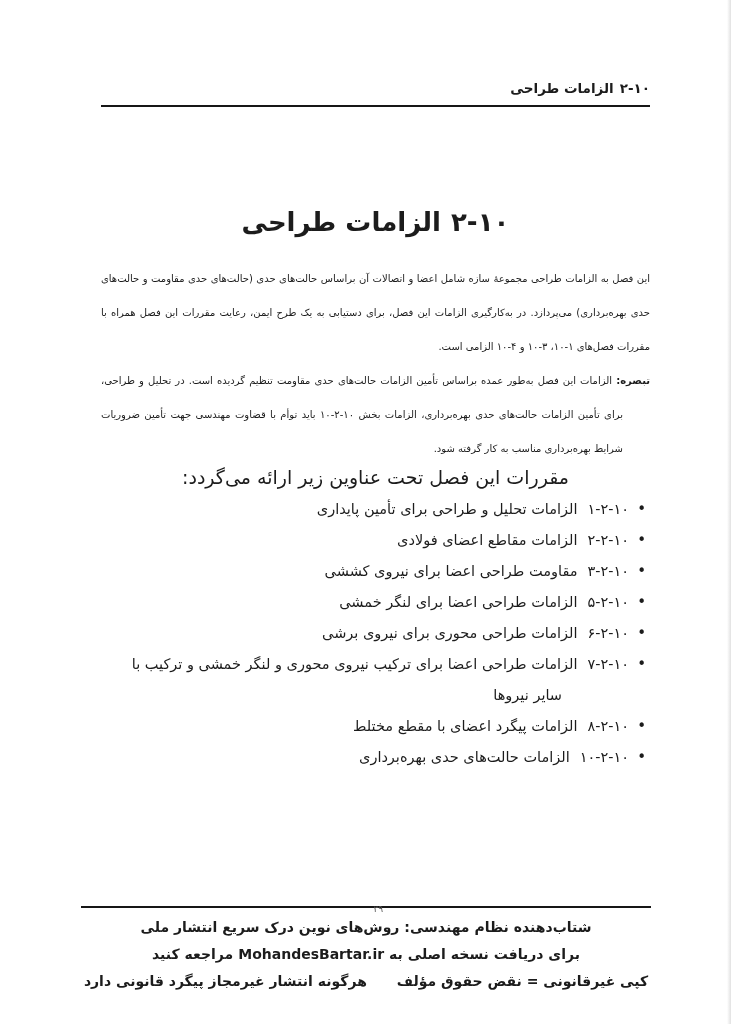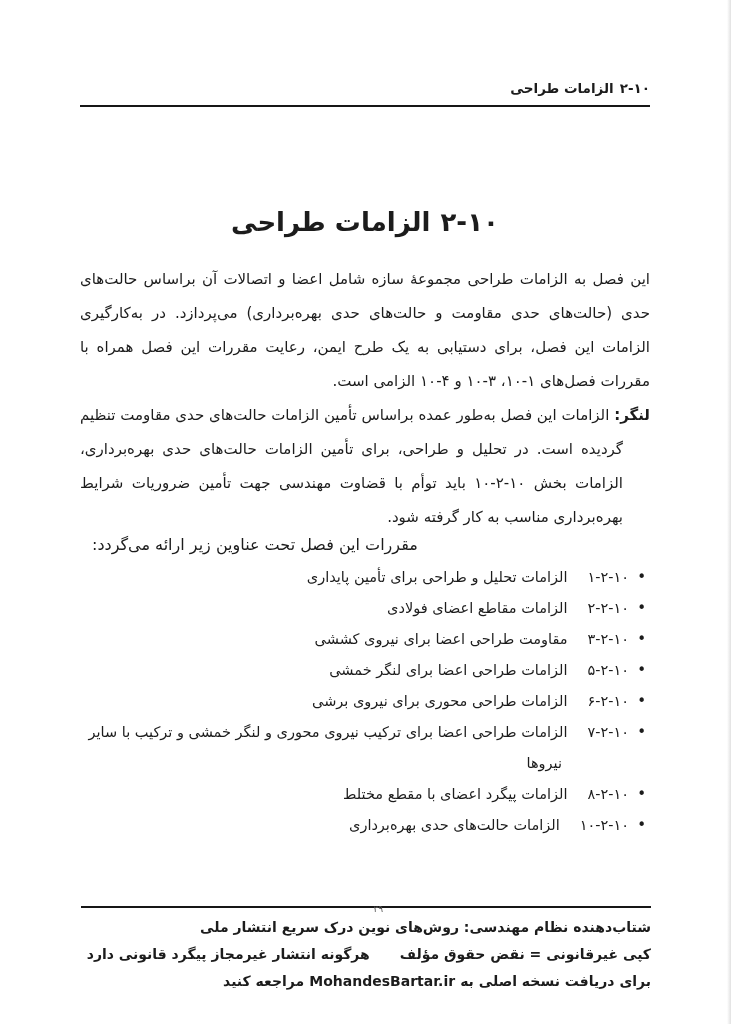--- a/index.html
+++ b/index.html
@@ -6,21 +6,21 @@
   body {
     width: 731px; height: 1024px;
     background: #ffffff;
     font-family: "DejaVu Sans", sans-serif;
     color: #1c1c1c;
     overflow: hidden;
     position: relative;
   }
   .page {
     position: absolute; inset: 0;
-    padding: 78px 81px 0 80px;
+    padding: 78px 81px 0 101px;
     box-sizing: border-box;
   }
   .scan-edge {
     position: absolute; top: 0; right: 0; width: 4px; height: 100%;
     background: linear-gradient(to left, #c9c9c9, rgba(255,255,255,0));
     opacity: .55; pointer-events: none;
   }
   
   .running-head {
     text-align: right;
@@ -33,52 +33,52 @@
   
   h1.title {
     margin: 95px 0 0;
     font-size: 26px; font-weight: bold;
     line-height: 40px;
     text-align: center;
   }
   h1.title .sec-num { margin-left: 10px; }
   
   .para {
-    font-size: 15px;
+    font-size: 10px;
     line-height: 34px;
     text-align: justify;
     margin: 0;
   }
   .para.intro { margin-top: 20px; }
   .para.note { padding-right: 27px; text-indent: -27px; }
   .para.note .note-label { font-weight: bold; }
   .list-intro {
-    font-size: 16px; line-height: 34px;
+    font-size: 19px; line-height: 34px;
     margin: -6px 12px 0;
-    text-align: left;
+    text-align: center;
   }
   
   .toc { margin: 0 4px 0 0; }
   .toc-item {
     font-size: 14.5px;
     line-height: 31px;
     padding-right: 84px; text-indent: -84px;
     text-align: right;
   }
   .toc-item .bullet { font-size: 15px; margin-left: 8px; }
-  .toc-item .num { margin-left: 20px; white-space: nowrap; }
+  .toc-item .num { margin-left: 10px; white-space: nowrap; }
   
   .footer {
     position: absolute; top: 906px; right: 80px; left: 81px;
   }
   .foot-rule { height: 2px; background: #161616; }
   .foot-line {
     font-size: 14px; font-weight: bold;
     line-height: 27px;
-    text-align: right;
+    text-align: center;
     position: relative;
   }
   .foot-line.first { margin-top: 6px; }
   .page-artifact {
     position: absolute; top: -9px; right: 47%;
     font-size: 9px; font-weight: normal; color: #555;
     line-height: 9px;
   }
   .slogan-gap { display: inline-block; width: 30px; }
   .site-name { margin: 0 5px; }
@@ -93,21 +93,21 @@
   </div>
   <div class="head-rule"></div>
 
   <h1 class="title">
     <span class="sec-num">۲-۱۰</span><span>الزامات طراحی</span>
   </h1>
 
   <p class="para intro">این فصل به الزامات طراحی مجموعهٔ سازه شامل اعضا و اتصالات آن براساس حالت‌های حدی (حالت‌های حدی مقاومت و حالت‌های حدی بهره‌برداری) می‌پردازد. در به‌کارگیری الزامات این فصل، برای دستیابی به یک طرح ایمن، رعایت مقررات این فصل همراه با مقررات فصل‌های ۱-۱۰، ۳-۱۰ و ۴-۱۰ الزامی است.</p>
 
   <p class="para note">
-    <span class="note-label">لنگر:</span>
+    <span class="note-label">تبصره:</span>
     <span>الزامات این فصل به‌طور عمده براساس تأمین الزامات حالت‌های حدی مقاومت تنظیم گردیده است. در تحلیل و طراحی، برای تأمین الزامات حالت‌های حدی بهره‌برداری، الزامات بخش ۱۰-۲-۱۰ باید توأم با قضاوت مهندسی جهت تأمین ضروریات شرایط بهره‌برداری مناسب به کار گرفته شود.</span>
   </p>
 
   <p class="list-intro">مقررات این فصل تحت عناوین زیر ارائه می‌گردد:</p>
 
   <div class="toc">
   <div class="toc-item">
     <span class="bullet">•</span><span class="num">۱-۲-۱۰</span><span>الزامات تحلیل و طراحی برای تأمین پایداری</span>
   </div>
 
@@ -142,22 +142,22 @@
   </div>
 </div>
 
   <div class="footer">
     <div class="foot-rule"></div>
     <div class="foot-line first">
       <span class="page-artifact">۳۹</span>
       <span>شتاب‌دهنده نظام مهندسی: روش‌های نوین درک سریع انتشار ملی</span>
     </div>
     <div class="foot-line">
-      <span>کپی غیرقانونی = نقض حقوق مؤلف</span><span class="slogan-gap"></span><span>هرگونه انتشار غیرمجاز پیگرد قانونی دارد</span>
+      <span>برای دریافت نسخه اصلی به</span><span class="site-name">MohandesBartar.ir</span><span>مراجعه کنید</span>
     </div>
     <div class="foot-line">
-      <span>برای دریافت نسخه اصلی به</span><span class="site-name">MohandesBartar.ir</span><span>مراجعه کنید</span>
+      <span>کپی غیرقانونی = نقض حقوق مؤلف</span><span class="slogan-gap"></span><span>هرگونه انتشار غیرمجاز پیگرد قانونی دارد</span>
     </div>
   </div>
 
 </div>
 
 <div class="scan-edge"></div>
 
 </body></html>

